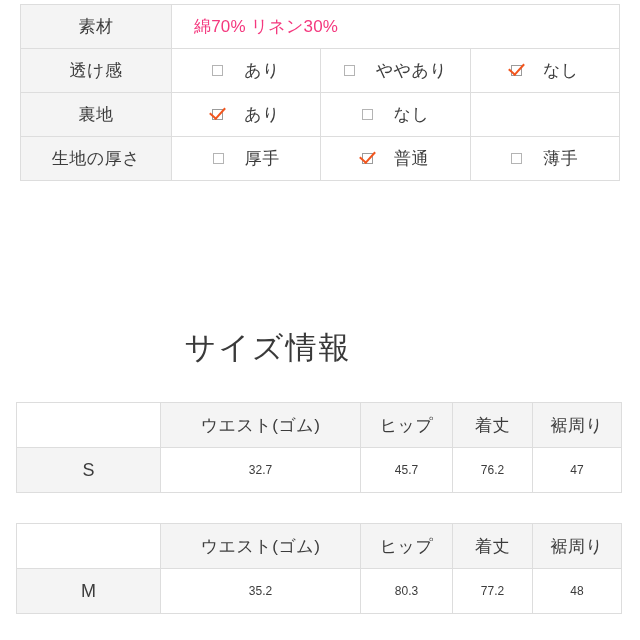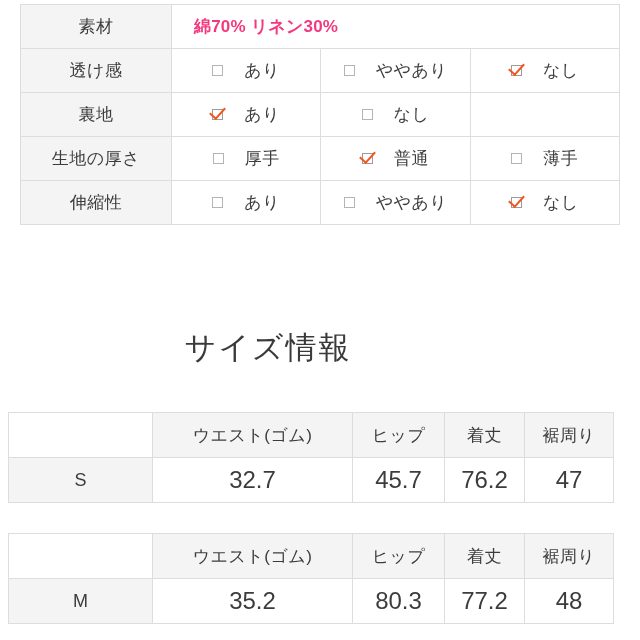--- a/index.html
+++ b/index.html
@@ -54,21 +54,20 @@
     background: #f4f4f4;
     width: 150px;
     letter-spacing: .5px;
   }
   #spec-table td.material {
     color: #f4387e;
     font-size: 17px;
     padding-left: 22px;
     text-align: left;
     letter-spacing: .2px;
-    font-weight: bold;
   }
   #spec-table td.opt {
     width: 150px;
   }
   #spec-table td.opt-empty {
     width: 150px;
   }
 
   .opt-inner {
     display: inline-flex;
@@ -116,44 +115,43 @@
     width: 536px;
     text-align: center;
     font-size: 31px;
     color: #3a3a3a;
     letter-spacing: 2px;
     line-height: 44px;
   }
 
   
   .size-table {
-    left: 8px;
+    left: 16px;
     width: 600px;
-    margin-top: 10px;
   }
   #size-table-s { top: 402px; }
   #size-table-m { top: 523px; }
 
   .size-table td {
     height: 44px;
     font-size: 17px;
   }
   .size-table thead td {
     background: #f4f4f4;
     letter-spacing: .5px;
   }
   .size-table thead td.corner {
     background: #ffffff;
   }
   .size-table tbody td.size-name {
     background: #f4f4f4;
     font-size: 18px;
   }
   .size-table tbody td {
-    font-size: 24px;
+    font-size: 12px;
   }
   .c0 { width: 143px; }
   .c1 { width: 199px; }
   .c2 { width:  91px; }
   .c3 { width:  79px; }
   .c4 { width:  88px; }
 </style>
 </head>
 <body>
 
@@ -220,41 +218,20 @@
           </span>
         </td>
         <td class="opt">
           <span class="opt-inner">
             <span class="box"></span>
             <span class="opt-label">薄手</span>
           </span>
         </td>
       </tr>
 
-      <tr>
-        <td class="label">伸縮性</td>
-        <td class="opt">
-          <span class="opt-inner">
-            <span class="box"></span>
-            <span class="opt-label">あり</span>
-          </span>
-        </td>
-        <td class="opt">
-          <span class="opt-inner">
-            <span class="box"></span>
-            <span class="opt-label">ややあり</span>
-          </span>
-        </td>
-        <td class="opt">
-          <span class="opt-inner">
-            <span class="box checked"></span>
-            <span class="opt-label">なし</span>
-          </span>
-        </td>
-      </tr>
     </tbody>
   </table>
 
   <div id="size-title">サイズ情報</div>
 
   <table class="tbl size-table" id="size-table-s">
     <thead>
       <tr>
         <td class="corner c0"></td>
         <td class="c1">ウエスト(ゴム)</td>

